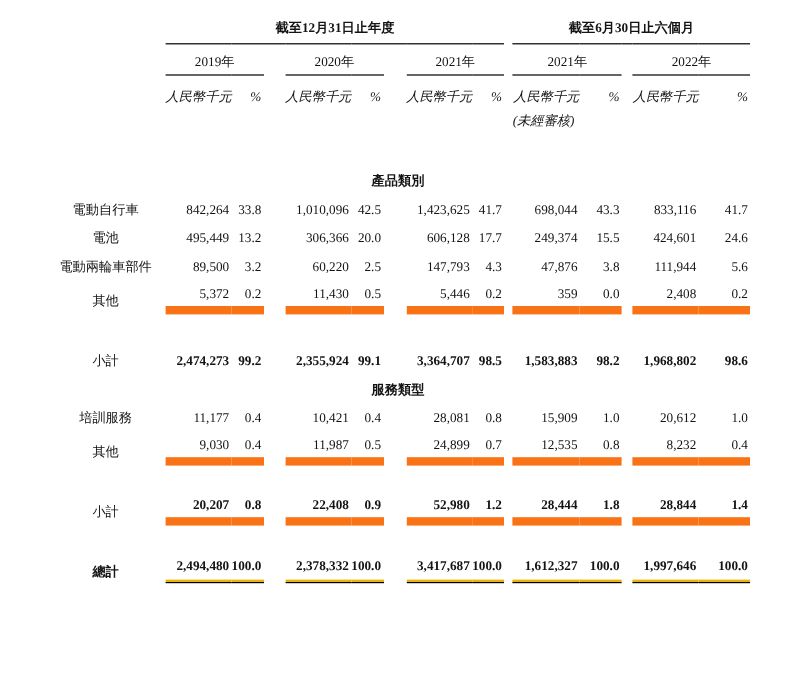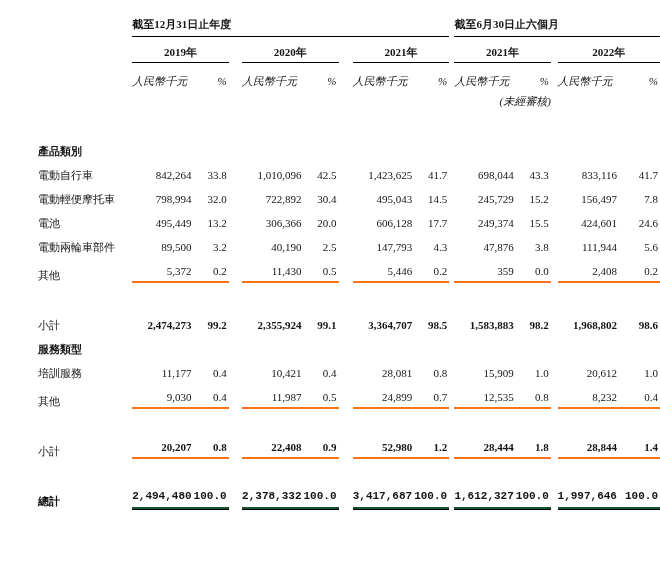--- a/index.html
+++ b/index.html
@@ -8,29 +8,29 @@
     font-family:"Liberation Serif","DejaVu Serif",serif;color:#141414;
   }
   table{
     border-collapse:collapse;table-layout:fixed;
     margin:8px 0 0 38px;font-size:11px;
   }
   td,th{
     padding:0;vertical-align:bottom;line-height:1.15;
     white-space:nowrap;font-weight:normal;overflow:visible;
   }
-  .lbl{text-align:left;}
+  .lbl{text-align:center;}
   .num,.pct{text-align:right;padding-right:2px;}
   .b{font-weight:bold;}
   .ital{font-style:italic;}
-  .ctr{text-align:right;}
-  th.group{font-weight:bold;text-align:left;border-bottom:1.5px solid #000;padding-bottom:5px;}
-  th.year{font-weight:bold;text-align:center;border-bottom:1.5px solid #000;padding-bottom:3px;}
-  tr.ul td.num, tr.ul td.pct{border-bottom:2px solid #f97316;padding-bottom:3px;}
-  tr.dl td.num, tr.dl td.pct{border-bottom:2px solid #14532d;padding-bottom:4px;position:relative;font-family:Liberation Mono, monospace;}
+  .ctr{text-align:left;}
+  th.group{font-weight:bold;text-align:center;border-bottom:1.5px solid #000;padding-bottom:5px;}
+  th.year{font-weight:normal;text-align:center;border-bottom:1.5px solid #000;padding-bottom:3px;}
+  tr.ul td.num, tr.ul td.pct{border-bottom:7px solid #f97316;padding-bottom:3px;}
+  tr.dl td.num, tr.dl td.pct{border-bottom:2px solid #eab308;padding-bottom:4px;position:relative;}
   tr.dl td.num::after, tr.dl td.pct::after{
     content:"";position:absolute;left:0;right:0;bottom:-3px;height:1px;background:#000;
   }
 </style>
 </head>
 <body>
 
 <table>
   <colgroup>
     <col style="width:100px">
@@ -116,37 +116,20 @@
     <td class="num">1,423,625</td>
     <td class="pct">41.7</td>
     <td class="gap"></td>
     <td class="num">698,044</td>
     <td class="pct">43.3</td>
     <td class="gap"></td>
     <td class="num">833,116</td>
     <td class="pct">41.7</td>
   </tr>
 
-  <tr style="height:24px">
-    <td class="lbl">電動輕便摩托車</td>
-    <td class="num">798,994</td>
-    <td class="pct">32.0</td>
-    <td class="gap"></td>
-    <td class="num">722,892</td>
-    <td class="pct">30.4</td>
-    <td class="gap"></td>
-    <td class="num">495,043</td>
-    <td class="pct">14.5</td>
-    <td class="gap"></td>
-    <td class="num">245,729</td>
-    <td class="pct">15.2</td>
-    <td class="gap"></td>
-    <td class="num">156,497</td>
-    <td class="pct">7.8</td>
-  </tr>
 
 
   <tr style="height:24px">
     <td class="lbl">電池</td>
     <td class="num">495,449</td>
     <td class="pct">13.2</td>
     <td class="gap"></td>
     <td class="num">306,366</td>
     <td class="pct">20.0</td>
     <td class="gap"></td>
@@ -158,21 +141,21 @@
     <td class="gap"></td>
     <td class="num">424,601</td>
     <td class="pct">24.6</td>
   </tr>
 
   <tr style="height:24px">
     <td class="lbl">電動兩輪車部件</td>
     <td class="num">89,500</td>
     <td class="pct">3.2</td>
     <td class="gap"></td>
-    <td class="num">40,190</td>
+    <td class="num">60,220</td>
     <td class="pct">2.5</td>
     <td class="gap"></td>
     <td class="num">147,793</td>
     <td class="pct">4.3</td>
     <td class="gap"></td>
     <td class="num">47,876</td>
     <td class="pct">3.8</td>
     <td class="gap"></td>
     <td class="num">111,944</td>
     <td class="pct">5.6</td>

